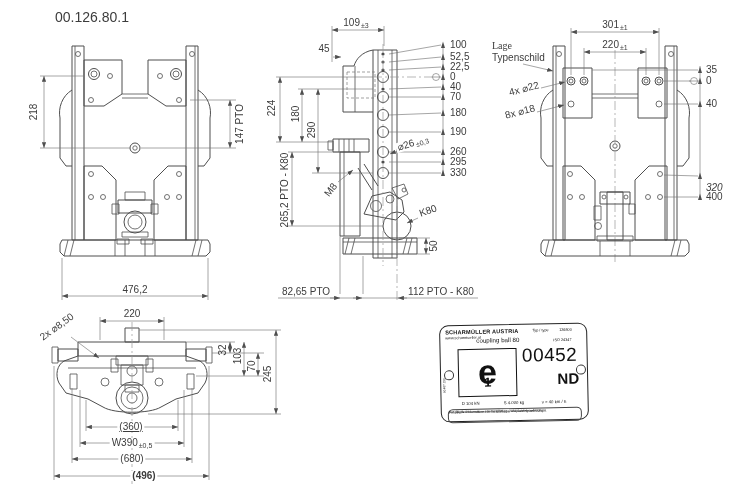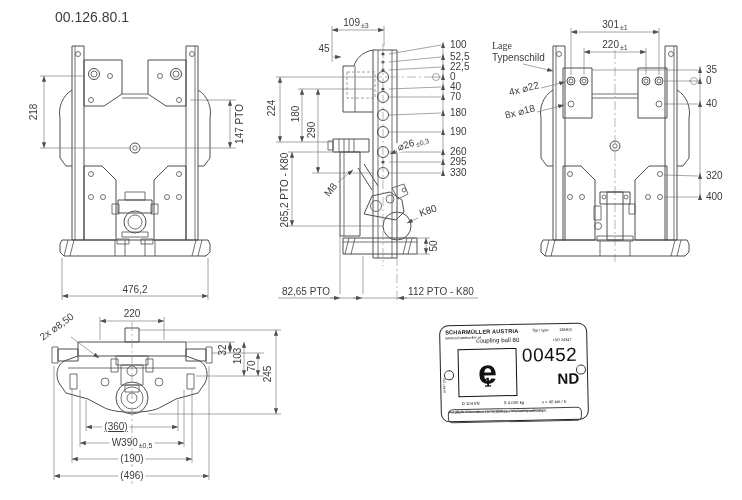--- a/index.html
+++ b/index.html
@@ -379,33 +379,33 @@
 
 <div class="lb lf" style="left:492px;top:46px;font-family:Liberation Serif, serif;">Lage</div>
 <div class="lb lf" style="left:492px;top:58px;text-align:center;">Typenschild</div>
 <div class="lb" style="left:524px;top:89px;--r:-15deg;">4x ⌀22</div>
 <div class="lb" style="left:520px;top:112px;--r:-15deg;">8x ⌀18</div>
 <div class="lb" style="left:615px;top:25px;"><span>301</span><span class="tol">±1</span></div>
 <div class="lb" style="left:615px;top:45px;"><span>220</span><span class="tol">±1</span></div>
 <div class="lb lf" style="left:706px;top:70px;text-align:center;">35</div>
 <div class="lb lf" style="left:706px;top:81px;">0</div>
 <div class="lb lf" style="left:706px;top:104px;">40</div>
-<div class="lb lf" style="left:706px;top:176px;">320</div>
+<div class="lb lf" style="left:706px;top:188px;font-style:italic;">320</div>
 <div class="lb lf" style="left:706px;top:197px;">400</div>
 
 <div class="lb" style="left:57px;top:327px;--r:-36deg;">2x ⌀8,50</div>
 <div class="lb" style="left:132px;top:314px;">220</div>
 <div class="lb" style="left:223px;top:350px;--r:-90deg;">32</div>
 <div class="lb" style="left:238px;top:356px;--r:-90deg;">103</div>
 <div class="lb" style="left:252px;top:366px;--r:-90deg;">70</div>
 <div class="lb" style="left:268px;top:374px;--r:-90deg;">245</div>
-<div class="lb bg" style="left:116px;top:427px;text-decoration:underline;">(360)</div>
+<div class="lb bg" style="left:131px;top:427px;text-decoration:underline;">(360)</div>
 <div class="lb bg" style="left:132px;top:443px;"><span>W390</span><span class="tol">±0,5</span></div>
-<div class="lb bg" style="left:132px;top:459px;">(190)</div>
-<div class="lb bg" style="left:132px;top:476px;">(496)</div>
+<div class="lb bg" style="left:132px;top:459px;">(680)</div>
+<div class="lb bg" style="left:144px;top:476px;font-weight:bold;">(496)</div>
 
 <div id="plate">
   <div class="tp-mfr">SCHARMÜLLER AUSTRIA</div>
   <div class="tp-web">www.scharmueller.at</div>
   <div class="tp-typelabel">Typ / type</div>
   <div class="tp-typeval">126800</div>
   <div class="tp-prod">coupling ball 80</div>
   <div class="tp-iso">ISO 24347</div>
   <div class="tp-ebox">
     <span class="tp-e">e</span>

